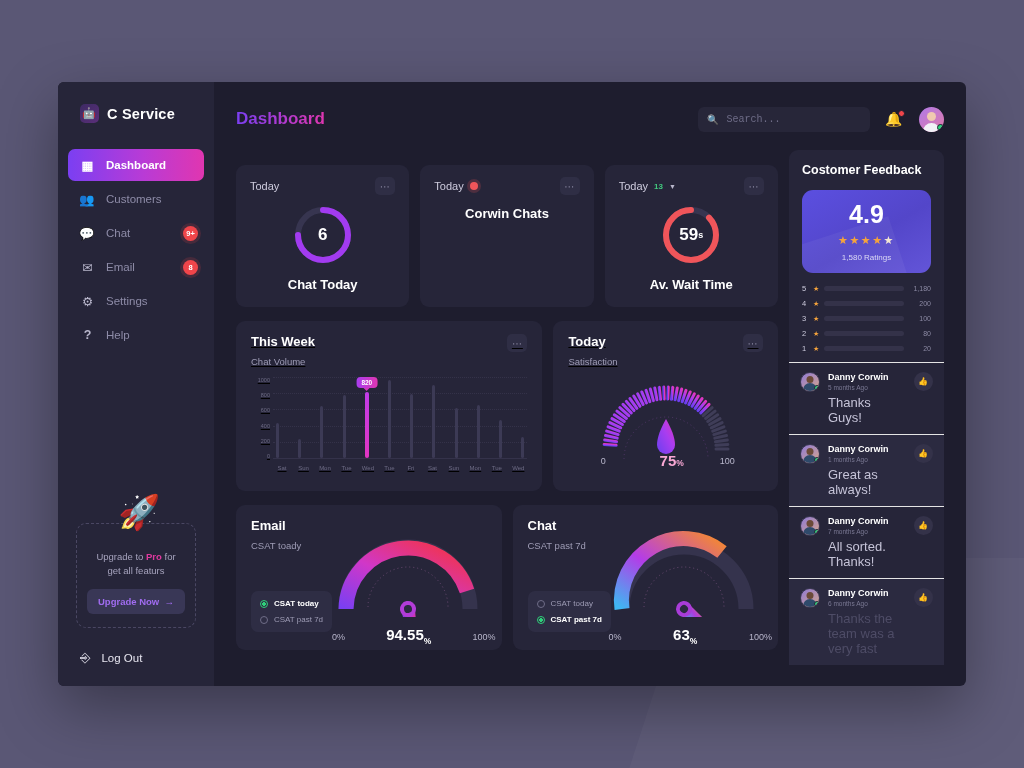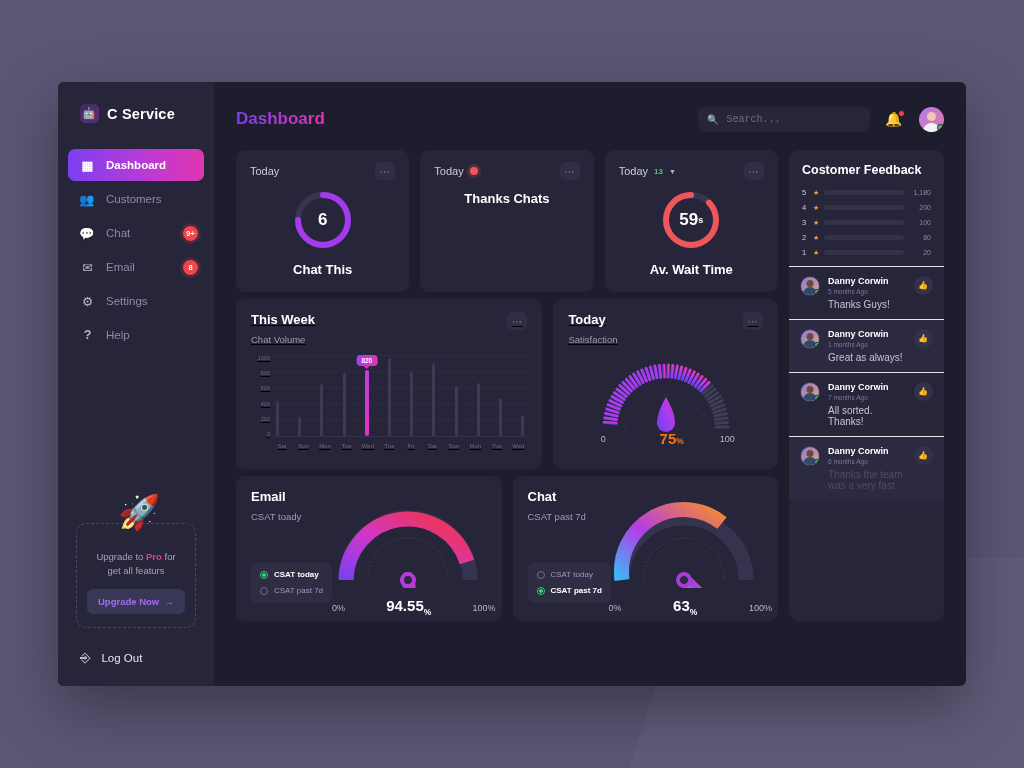--- a/index.html
+++ b/index.html
@@ -133,21 +133,21 @@
   .card { background: #262539; border-radius: 9px; }
   .dots {
     width: 20px; height: 18px; border-radius: 5px; background: #2f2e45;
     color: #8b89a3; font-size: 10px; letter-spacing: 1px;
     display: flex; align-items: center; justify-content: center;
     cursor: pointer; flex-shrink: 0;
   }
 
   
   .grid { display: flex; gap: 11px; margin-top: 14px; }
-  .left-col { flex: 1; display: flex; flex-direction: column; gap: 7px; justify-content: center; }
+  .left-col { flex: 1; display: flex; flex-direction: column; gap: 14px; justify-content: center; }
 
   .stat-row { display: flex; gap: 11px; }
   .stat {
     flex: 1; height: 142px; padding: 12px 14px;
     display: flex; flex-direction: column; align-items: center;
   }
   .stat-head { width: 100%; display: flex; align-items: center; justify-content: space-between; }
   .stat-label { color: #cdcbdd; font-size: 11px; display: flex; align-items: center; gap: 6px; }
   .pulse { width: 8px; height: 8px; border-radius: 50%; background: #f0555a; box-shadow: 0 0 0 3px rgba(240,85,90,.2); }
   .trend { color: #41c97e; font-size: 8px; font-weight: bold; }
@@ -191,21 +191,21 @@
     border: 3px solid transparent; border-top-color: #d136bc;
   }
   .xaxis { display: flex; justify-content: space-between; padding: 6px 1px 0; }
   .xaxis span { color: #6d6b85; font-size: 6px; width: 16px; text-align: center; }
 
   
   .sat-gauge { position: relative; margin: 4px auto 0; width: 150px; height: 96px; }
   .sat-val {
     position: absolute; bottom: -2px; left: 12px; right: 0;
     display: flex; align-items: baseline; justify-content: center; gap: 0;
-    color: #f97316; font-size: 15px; font-weight: bold;
+    color: #f9a8d4; font-size: 15px; font-weight: bold;
   }
   .sat-val sub { font-size: 8.5px; }
   .sat-min { position: absolute; bottom: 1px; left: 10px; color: #b9b7cc; font-size: 9px; }
   .sat-max { position: absolute; bottom: 1px; right: 6px; color: #b9b7cc; font-size: 9px; }
 
   
   .bot-row { display: flex; gap: 11px; }
   .gauge-card { flex: 1; height: 145px; padding: 13px 15px; position: relative; }
   .legend { position: absolute; left: 15px; bottom: 18px; background: #2e2d44; border-radius: 7px; padding: 8px 9px; }
   .legend-item { display: flex; align-items: center; gap: 6px; color: #9e9cb5; font-size: 8px; }
@@ -258,21 +258,21 @@
     width: 20px; height: 20px; border-radius: 50%; flex-shrink: 0; position: relative;
     background: linear-gradient(140deg,#8f7ad6,#d6a68a); overflow: hidden;
     border: 1.5px solid #3a3852;
   }
   .fb-av .h { position:absolute; top:3px; left:50%; transform:translateX(-50%); width:7px; height:7px; border-radius:50%; background:#6b4a38; }
   .fb-av .b { position:absolute; bottom:0; left:50%; transform:translateX(-50%); width:14px; height:8px; border-radius:7px 7px 0 0; background:#2f4a6b; }
   .fb-av .on { position:absolute; right:-1px; bottom:0; width:6px; height:6px; border-radius:50%; background:#2ed17a; border:1px solid #262539; }
   .fb-body { flex: 1; min-width: 0; }
   .fb-name { color: #fff; font-size: 9px; font-weight: bold; }
   .fb-time { color: #7a7893; font-size: 6.5px; margin-top: 2px; }
-  .fb-msg { color: #c6c4d8; font-size: 10px; margin-top: 4px; }
+  .fb-msg { color: #c6c4d8; font-size: 13px; margin-top: 4px; }
   .fb-item.fade .fb-msg { color: #4e4c66; }
   .thumb {
     width: 19px; height: 19px; border-radius: 50%; background: #343249;
     display: flex; align-items: center; justify-content: center;
     color: #b9b7cc; font-size: 8px; flex-shrink: 0; cursor: pointer;
   }
 </style>
 </head>
 <body>
 
@@ -370,32 +370,32 @@
               </div>
               <div class="dots">⋯</div>
             </div>
             <div class="ring">
               <svg width="62" height="62" viewBox="0 0 62 62">
                 <circle cx="31" cy="31" r="25" fill="none" stroke="#373550" stroke-width="6"></circle>
                 <circle cx="31" cy="31" r="25" fill="none" stroke="#a23bf0" stroke-width="6" stroke-linecap="round" stroke-dasharray="157 157" stroke-dashoffset="40"></circle>
               </svg>
               <div class="val">6</div>
             </div>
-            <div class="stat-title">Chat This</div>
+            <div class="stat-title">Chat Today</div>
           </div>
 
           <div class="card stat">
             <div class="stat-head">
               <div class="stat-label">
                 <span>Today</span>
                 <span class="pulse"></span>
               </div>
               <div class="dots">⋯</div>
             </div>
-            <div class="stat-title">Thanks Chats</div>
+            <div class="stat-title">Corwin Chats</div>
           </div>
 
           <div class="card stat">
             <div class="stat-head">
               <div class="stat-label">
                 <span>Today</span>
                 <span class="trend">13</span>
                 <span class="caret">▼</span>
               </div>
               <div class="dots">⋯</div>
@@ -633,20 +633,27 @@
               <span class="mid"><span>63</span><sub>%</sub></span>
               <span class="side">100%</span>
             </div>
           </div>
         </div>
       </div>
 
       <section class="card feedback">
         <div class="fb-title">Costomer Feedback</div>
 
+        <div class="score-box">
+          <div class="score">4.9</div>
+          <div class="stars">
+            ★★★★<span class="half">★</span>
+          </div>
+          <div class="ratings">1,580 Ratings</div>
+        </div>
 
         <div class="dist" id="dist">
             <div class="dist-row">
               <span class="n">5</span>
               <span class="st">★</span>
               <span class="track"><span class="fill" style="width:88%"></span></span>
               <span class="c">1,180</span>
             </div>
             <div class="dist-row">
               <span class="n">4</span>

